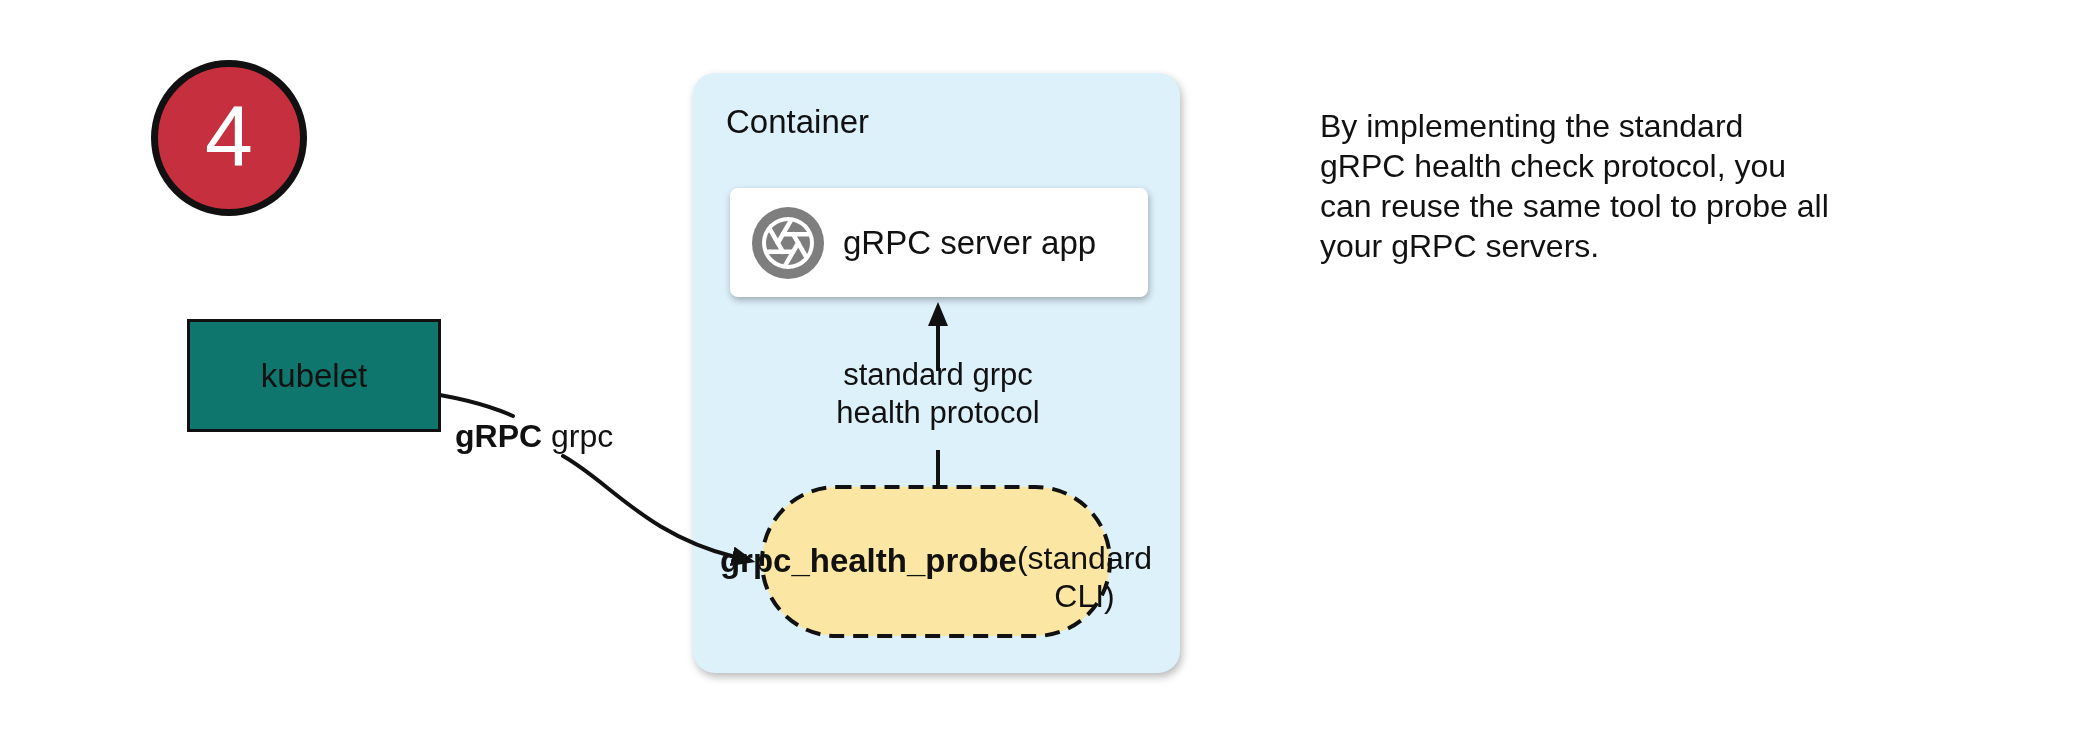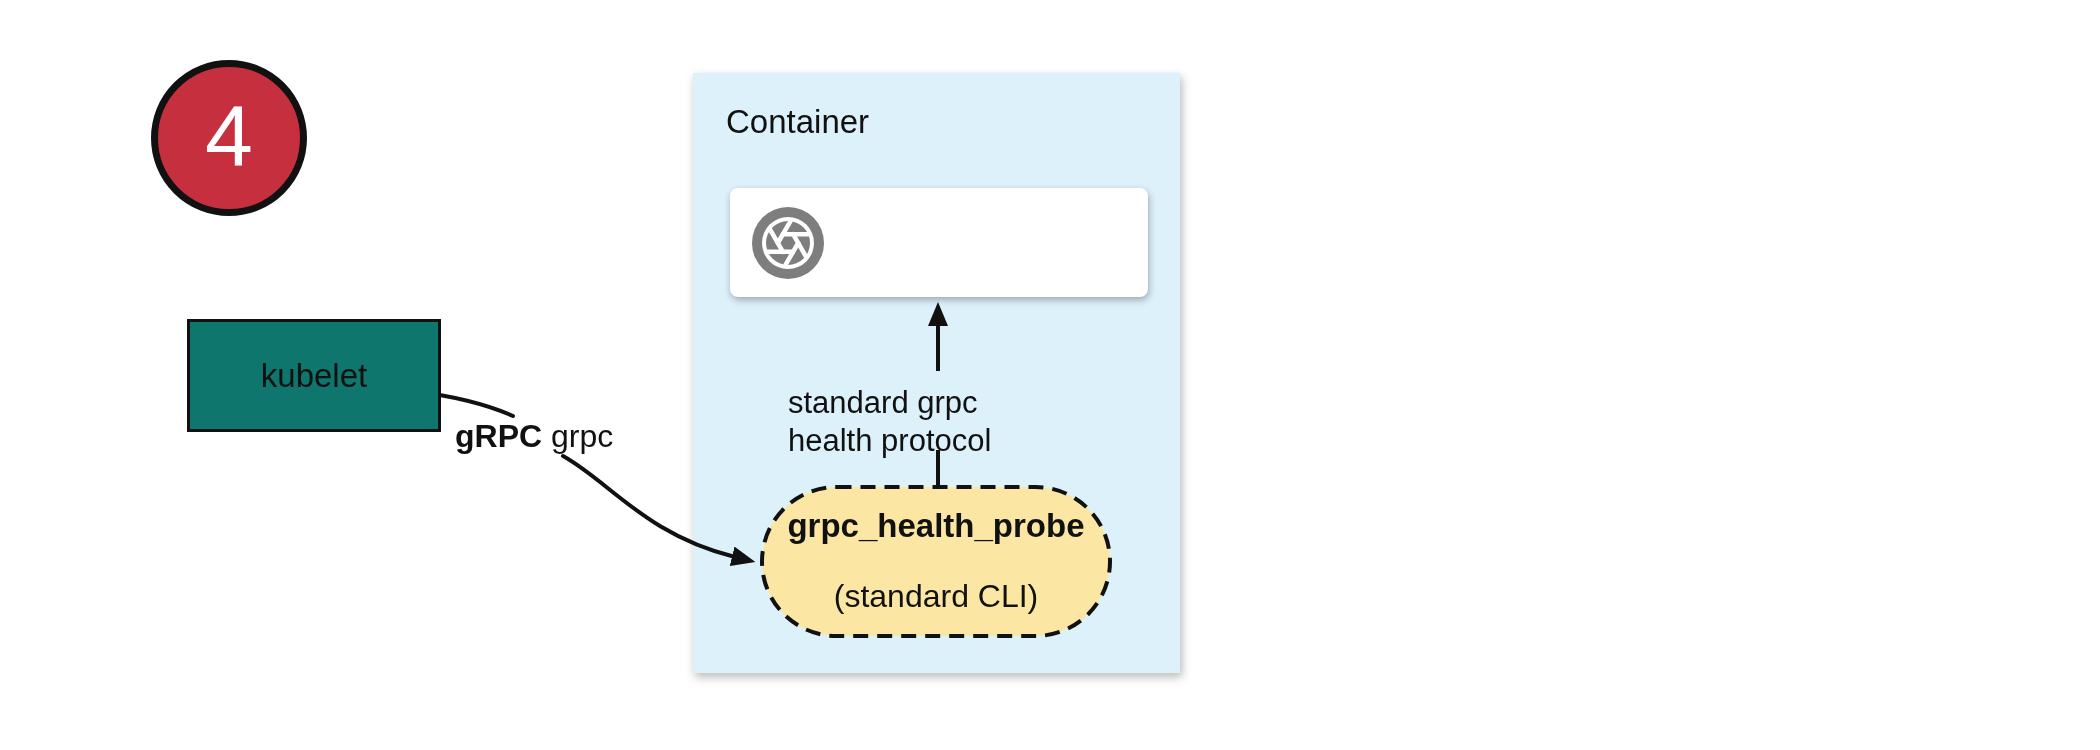--- a/index.html
+++ b/index.html
@@ -48,21 +48,21 @@
     font-size: 33px;
     z-index: 3;
   }
 
   
   .container-node {
     position: absolute;
     left: 693px; top: 73px;
     width: 487px; height: 600px;
     background: var(--container-blue, #DDF1FB);
-    border-radius: 0;
+    border-radius: 22px;
     box-shadow: 2px 4px 9px rgba(0,0,0,0.28);
     z-index: 1;
   }
   .container-label {
     position: absolute;
     left: 33px; top: 30px;
     font-size: 33px;
   }
 
   
@@ -79,43 +79,44 @@
     gap: 19px;
     z-index: 3;
   }
   .server-box .label { font-size: 33px; }
 
   
   .probe-text {
     position: absolute;
     left: 762px; top: 487px;
     width: 348px; height: 149px;
-    display: flex; flex-direction: column;
+    display: flex; flex-direction: row;
     align-items: center; justify-content: center;
     text-align: center;
     z-index: 3;
     line-height: 1.17;
   }
   .probe-text .title { font-size: 33px; font-weight: bold; }
   .probe-text .subtitle { font-size: 32px; margin-top: 32px; }
 
   
   .exec-label {
     position: absolute;
     left: 455px; top: 418px;
     font-size: 32px;
     white-space: nowrap;
     z-index: 3;
   }
   .exec-label .bold { font-weight: bold; }
 
   .protocol-label {
     position: absolute;
-    left: 788px; top: 384px;
+    left: 788px; top: 356px;
     width: 300px;
+    text-align: center;
     font-size: 31px;
     line-height: 38px;
     white-space: pre-line;
     z-index: 3;
   }
 
   
   .annotation {
     position: absolute;
     left: 1320px; top: 106px;
@@ -180,24 +181,29 @@
       <circle cx="36" cy="36" r="22" fill="#7E7E7E"></circle>
       <g stroke="#ffffff" stroke-width="4.5" stroke-linecap="round">
         <line x1="41.1" y1="27.2" x2="53.7" y2="49.1"></line>
         <line x1="30.9" y1="27.2" x2="56.2" y2="27.2"></line>
         <line x1="25.8" y1="36" x2="38.5" y2="14.1"></line>
         <line x1="30.9" y1="44.8" x2="18.3" y2="22.9"></line>
         <line x1="41.1" y1="44.8" x2="15.8" y2="44.8"></line>
         <line x1="46.2" y1="36" x2="33.5" y2="57.9"></line>
       </g>
     </svg>
+    <span class="label">gRPC server app</span>
   </div>
 
   <div class="protocol-label">standard grpc
 health protocol</div>
 
   <div class="probe-text">
     <div class="title">grpc_health_probe</div>
     <div class="subtitle">(standard CLI)</div>
   </div>
 
+  <div class="annotation">By implementing the standard
+gRPC health check protocol, you
+can reuse the same tool to probe all
+your gRPC servers.</div>
 
 </div>
 
 </body></html>

